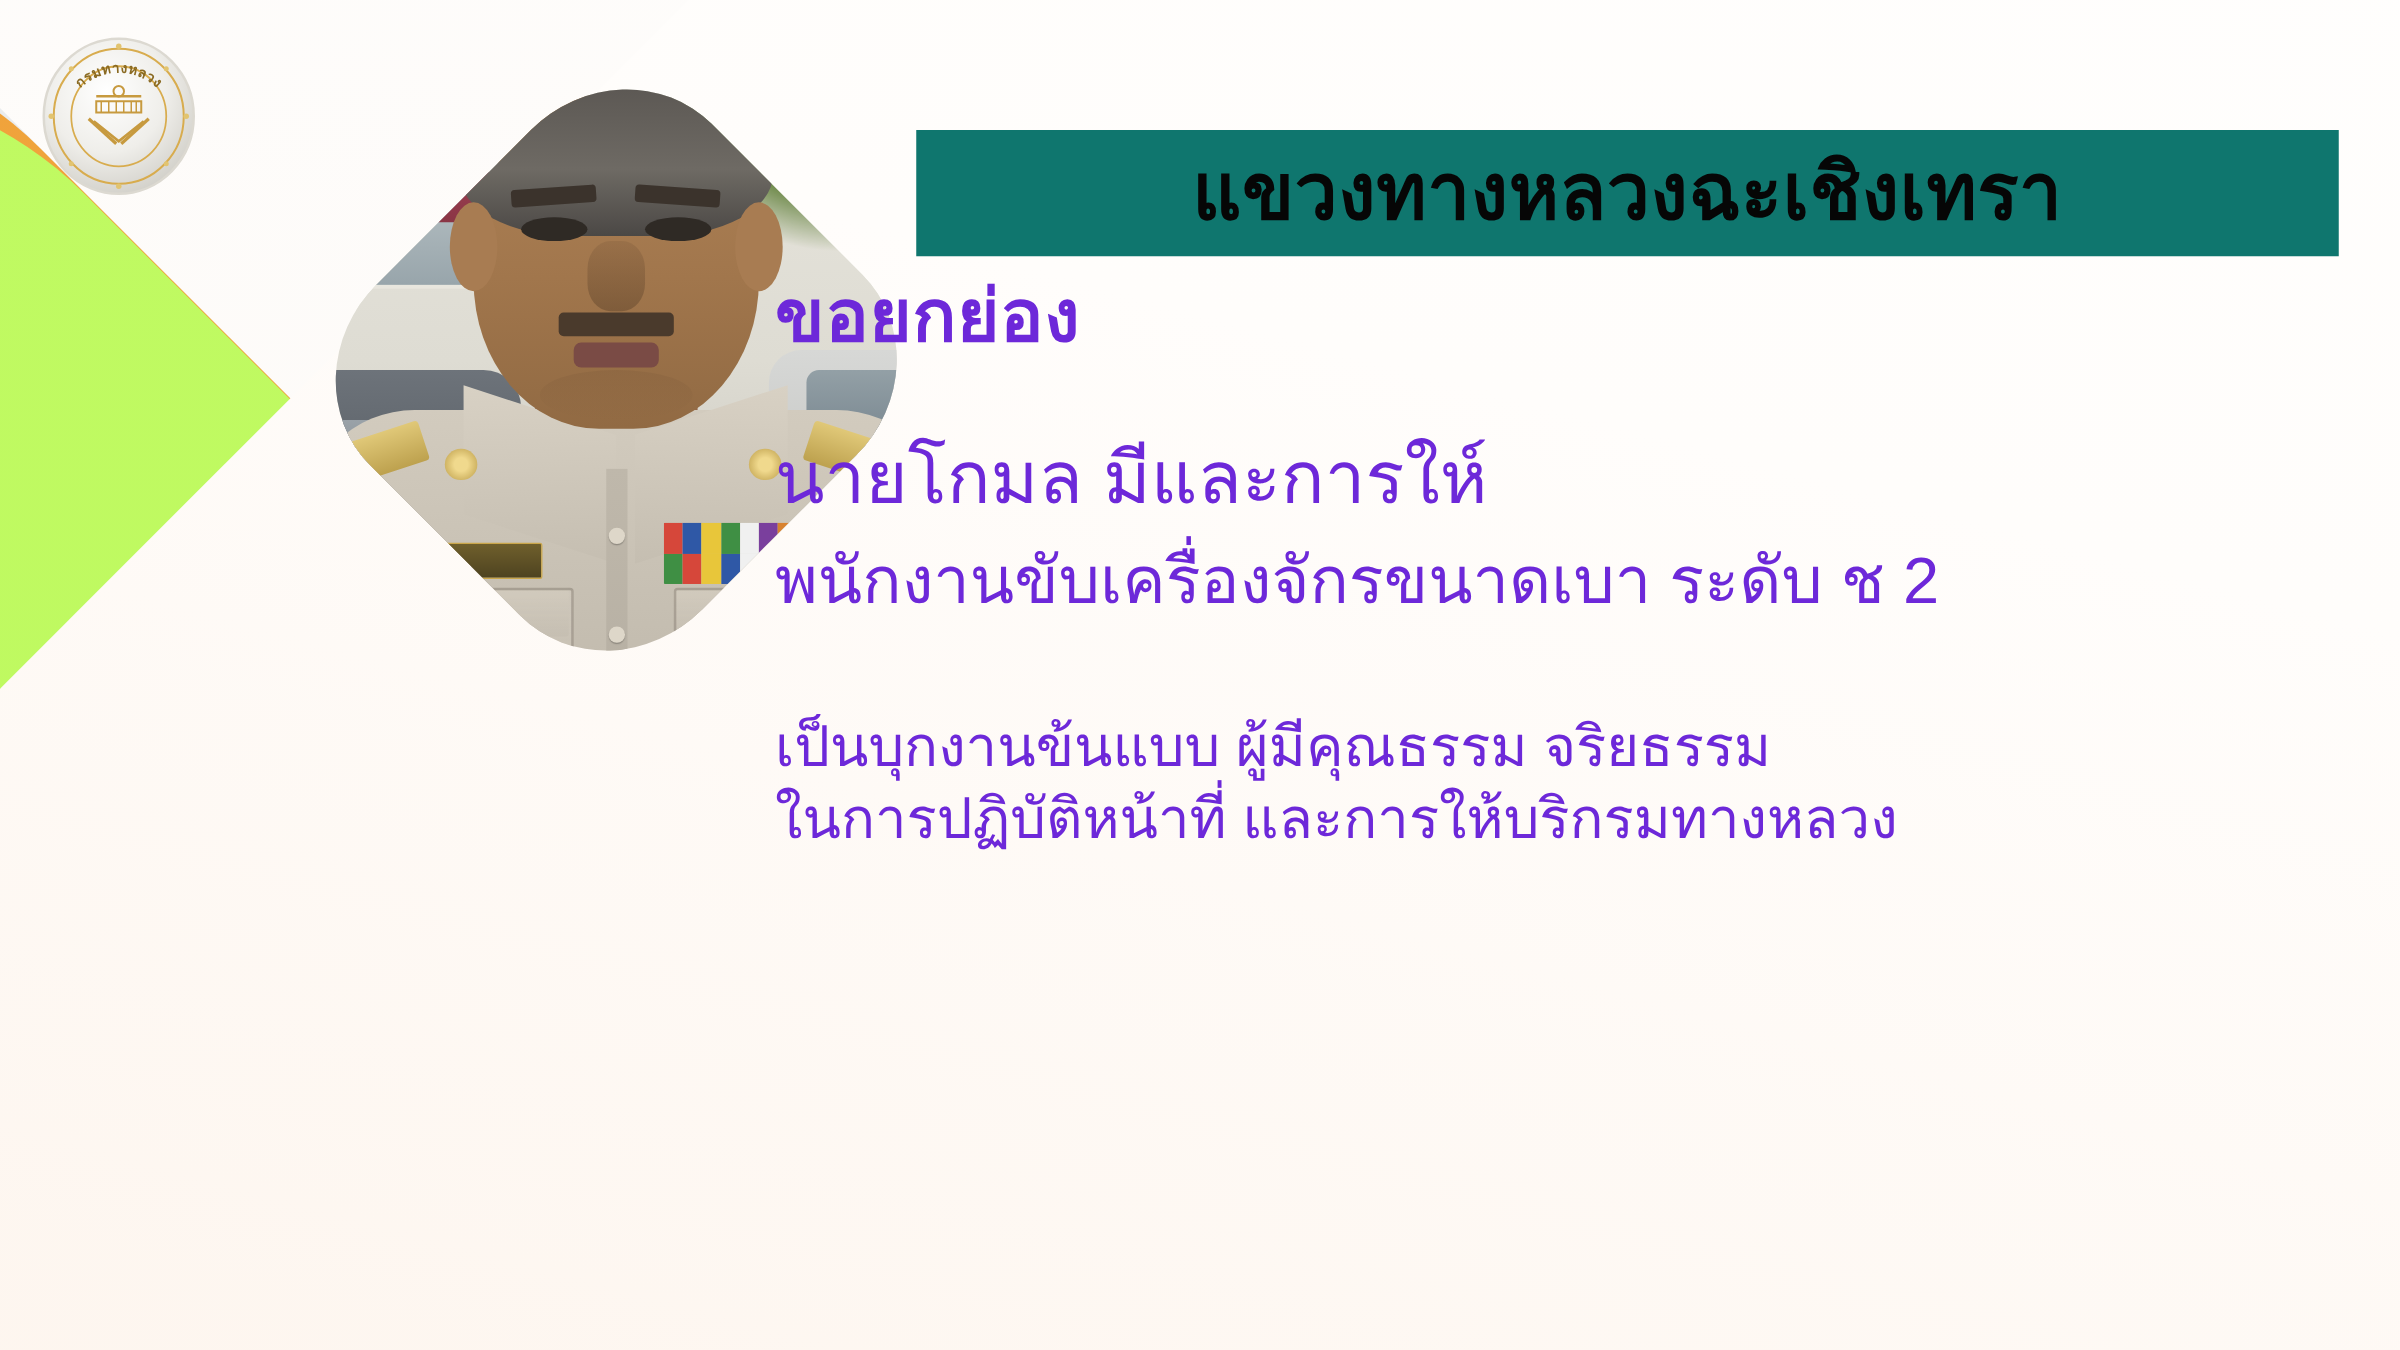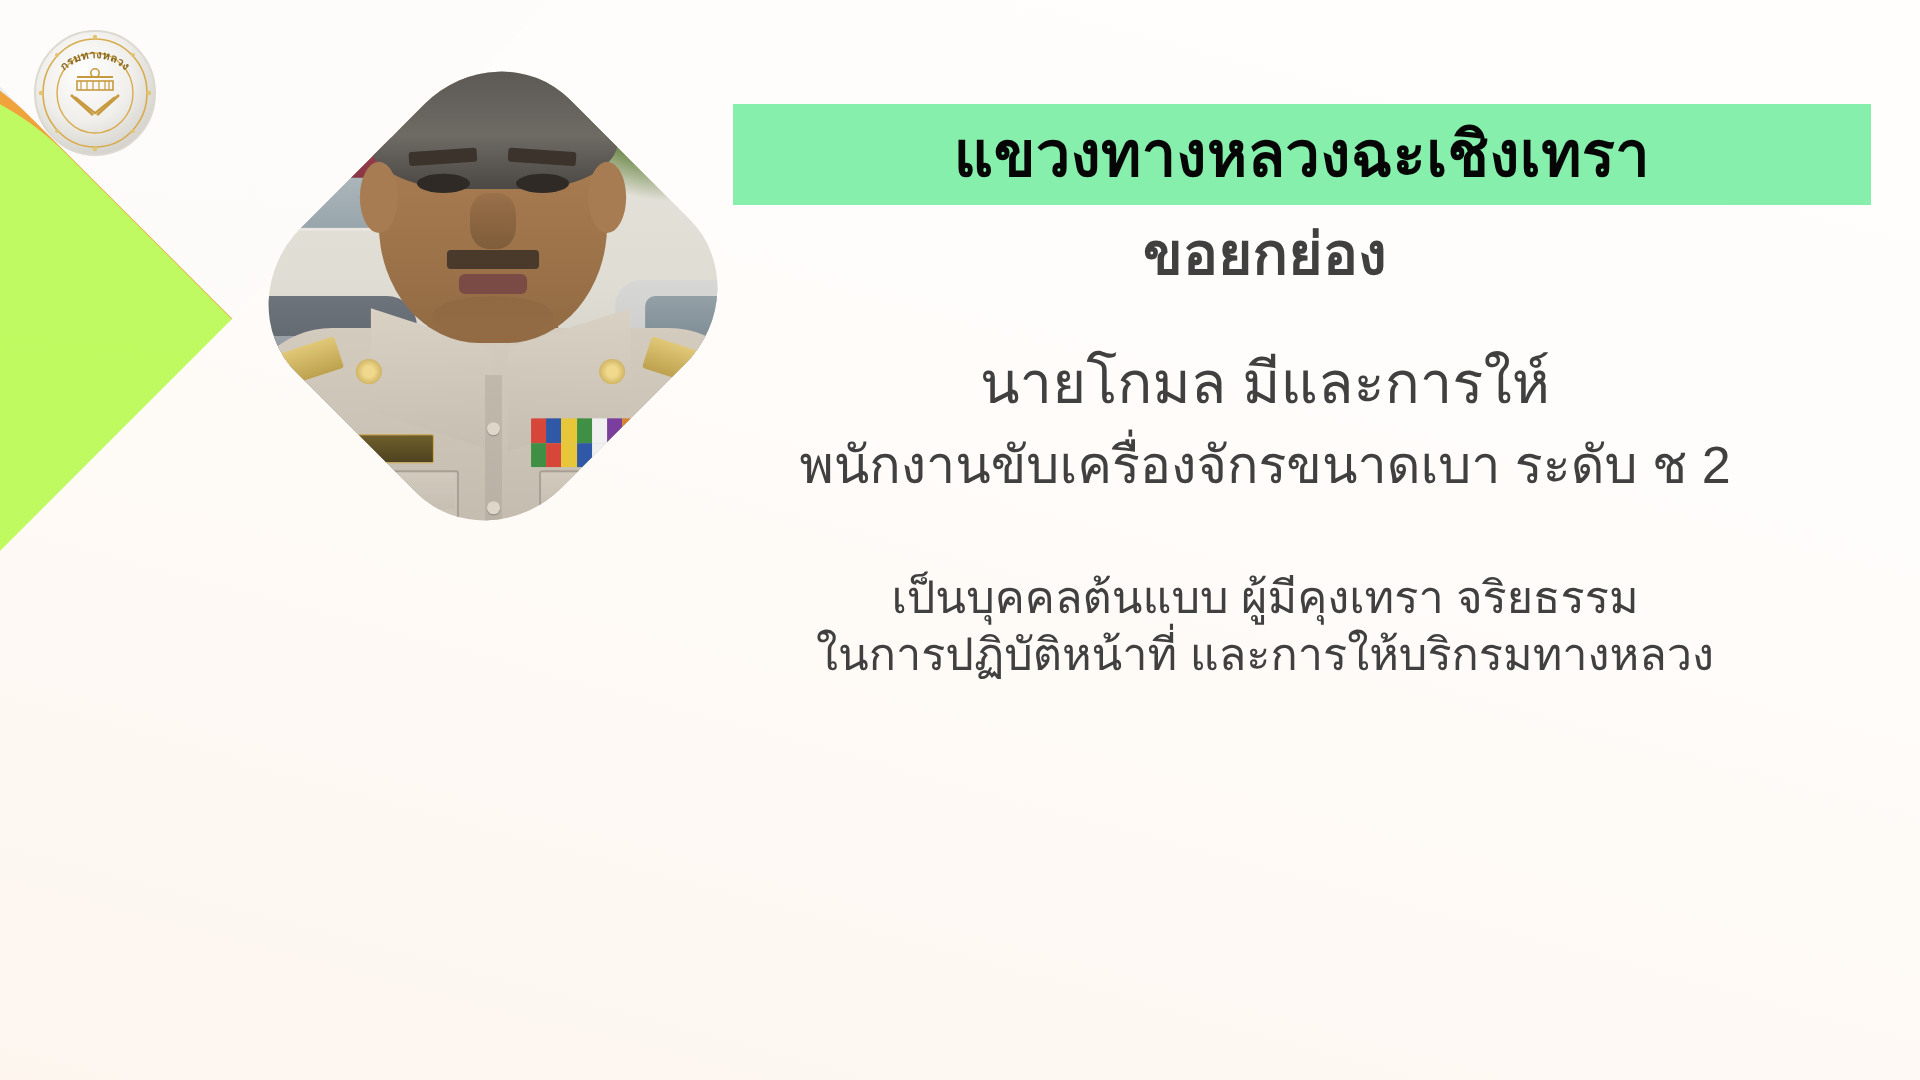--- a/index.html
+++ b/index.html
@@ -205,33 +205,33 @@
     background:radial-gradient(circle,#f0d98d 30%,#b99a46 100%);border-radius:50%;}
   .pr-insigR{left:64%;top:58%;width:3.4%;height:3.2%;
     background:radial-gradient(circle,#f0d98d 30%,#b99a46 100%);border-radius:50%;}
   .pr-ribbons{left:55%;top:65.5%;width:16%;height:6.2%;
     display:flex;flex-wrap:wrap;border-radius:1px;overflow:hidden;}
   .pr-ribbons i{display:block;width:12.5%;height:50%;}
 
   
   #title-banner{
     position:absolute;left:733px;top:104px;width:1138px;height:101px;
-    background:#86efac;z-index:35;
+    background:#0f766e;z-index:35;
     display:flex;align-items:center;justify-content:center;
   }
   #title-banner .ttl{
     font-size:63px;font-weight:bold;color:#060606;letter-spacing:.5px;
     white-space:nowrap;line-height:1;
     transform:scaleX(.97);
   }
 
   
   #content{
     position:absolute;left:620px;top:222px;width:1290px;z-index:35;
-    text-align:center;color:#404040;
+    text-align:left;color:#6d28d9;
   }
   .praise{
     font-size:58px;font-weight:bold;line-height:1.1;margin:0 0 0 0;
     letter-spacing:.5px;
   }
   .person-name{
     font-size:58px;font-weight:normal;line-height:1.15;
     margin:64px 0 0 0;letter-spacing:0;
   }
   .person-pos{
@@ -416,18 +416,18 @@
 
   <div id="title-banner">
     <span class="ttl">แขวงทางหลวงฉะเชิงเทรา</span>
   </div>
 
   <div id="content">
     <div class="praise">ขอยกย่อง</div>
     <div class="person-name">นายโกมล  มีและการให์</div>
     <div class="person-pos">พนักงานขับเครื่องจักรขนาดเบา ระดับ ช 2</div>
     <div class="desc">
-      <div>เป็นบุคคลต้นแบบ ผู้มีคุงเทรา จริยธรรม</div>
+      <div>เป็นบุกงานข้นแบบ ผู้มีคุณธรรม จริยธรรม</div>
       <div>ในการปฏิบัติหน้าที่ และการให้บริกรมทางหลวง</div>
     </div>
   </div>
 
 </div>
 
 </body></html>

